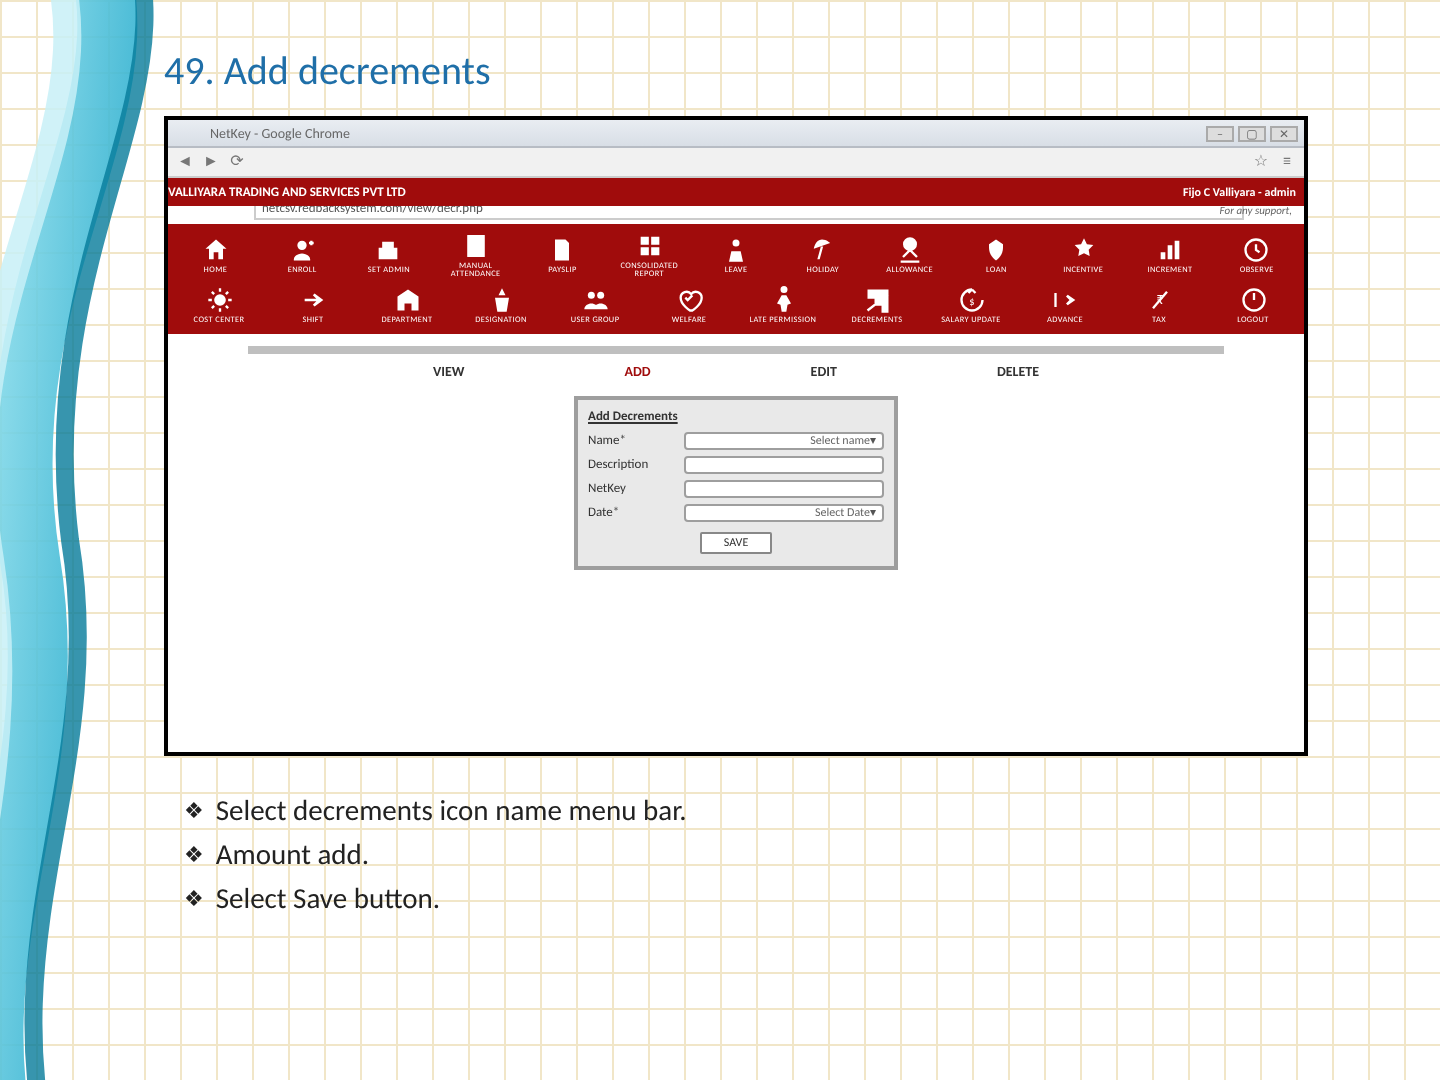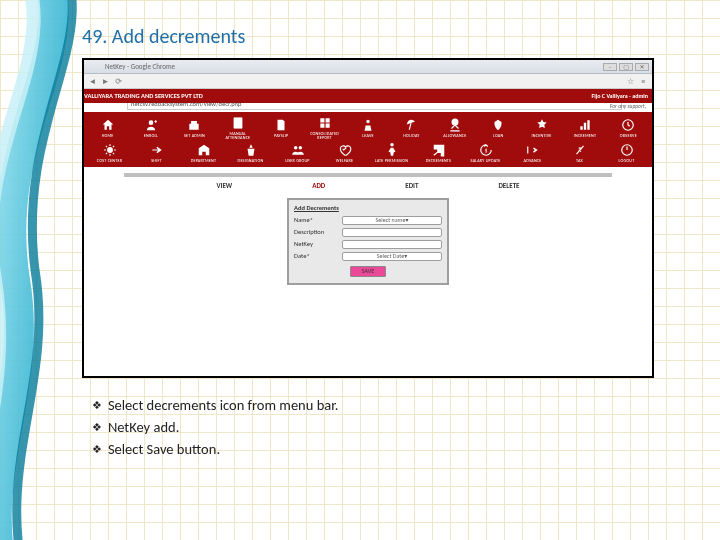--- a/index.html
+++ b/index.html
@@ -43,23 +43,23 @@
   .menubar-row .mitem .lbl { font-size:4.2px; line-height:1; text-align:center; margin-top:1px; letter-spacing:.2px; white-space:pre; }
 
   .divider-bar { height:4px; background:#bfbfbf; margin:6px 40px 0; }
   .tabs { display:flex; justify-content:center; gap:80px; margin-top:4px; font-size:7px; font-weight:bold; color:#333; }
   .tabs .active { color:#a00c0c; }
 
   .form-panel { width:162px; margin:8px auto 0; border:2px solid #9e9e9e; background:#e9e9e9; padding:4px 5px 6px; font-size:6.5px; color:#333; }
   .form-panel .ftitle { font-weight:bold; text-decoration:underline; font-size:6.5px; margin-bottom:4px; }
   .form-panel .row { display:flex; align-items:center; margin:3px 0; gap:4px; }
   .form-panel .row label { width:44px; }
-  .form-panel .row .field { flex:1; height:9px; background:#fff; border:1px solid #9e9e9e; border-radius:2px; font-size:6px; padding:0 3px; display:flex; align-items:center; color:#666; justify-content:center; }
+  .form-panel .row .field { flex:1; height:9px; background:#fff; border:1px solid #9e9e9e; border-radius:2px; font-size:6px; padding:0 3px; display:flex; align-items:center; color:#666; justify-content:flex-end; }
   .form-panel .row .field.sel::after { content:'▾'; font-size:6px; color:#555; }
-  .form-panel .save { margin:5px auto 0; width:36px; height:11px; background:#ec4899; border:1px solid #888; font-size:6px; display:flex; align-items:center; justify-content:center; border-radius:1px; }
+  .form-panel .save { margin:5px auto 0; width:36px; height:11px; background:#ffffff; border:1px solid #888; font-size:6px; display:flex; align-items:center; justify-content:center; border-radius:1px; }
 
   .bullets { position:absolute; top:394px; left:92px; font-size:14.5px; color:#222; }
   .bullets li { list-style:none; margin:2px 0; display:flex; align-items:flex-start; gap:6px; }
   .bullets li::before { content:'❖'; font-size:11px; line-height:20px; }
 </style>
 </head>
 <body>
 
 <div class="paper"></div>
 
@@ -359,21 +359,21 @@
           <span>Select Date</span>
         </div>
     </div>
     <div class="save">SAVE</div>
   </div>
 
 </div>
 
 <ul class="bullets">
   <li>
-      <span>Select decrements icon from menu bar.</span>
+      <span>Select decrements icon name menu bar.</span>
     </li>
   <li>
-      <span>NetKey add.</span>
+      <span>Amount add.</span>
     </li>
   <li>
       <span>Select Save button.</span>
     </li>
 </ul>
 
 </body></html>

